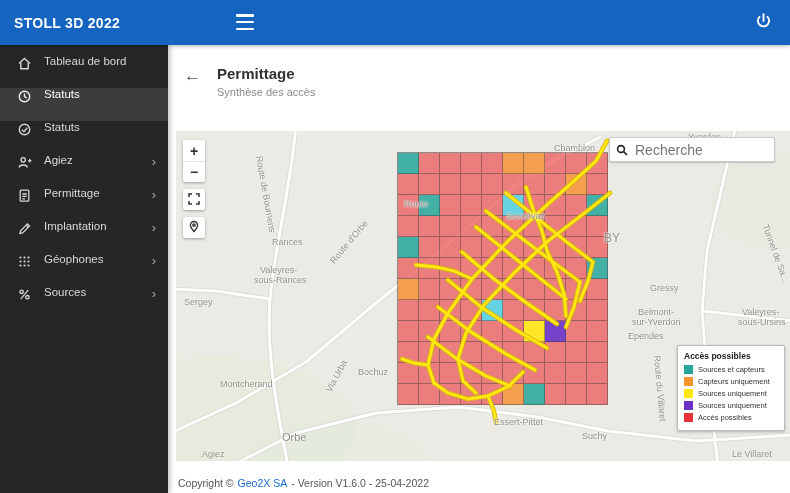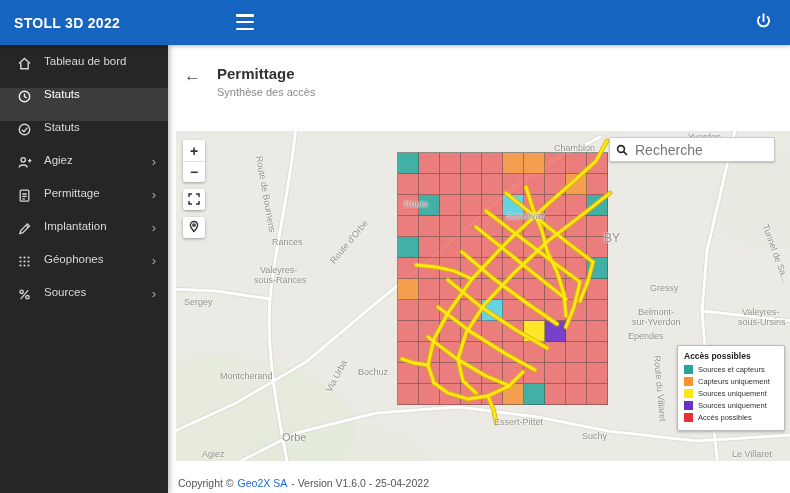--- a/index.html
+++ b/index.html
@@ -358,21 +358,21 @@
         <div class="map-label" style="left: 96px; top: 106px;">Rances</div>
         <div class="map-label" style="left: 84px; top: 134px;">Valeyres-</div>
         <div class="map-label" style="left: 78px; top: 144px;">sous-Rances</div>
         <div class="map-label" style="left: 8px; top: 166px;">Sergey</div>
         <div class="map-label" style="left: 474px; top: 152px;">Gressy</div>
         <div class="map-label" style="left: 462px; top: 176px;">Belmont-</div>
         <div class="map-label" style="left: 456px; top: 186px;">sur-Yverdon</div>
         <div class="map-label" style="left: 566px; top: 176px;">Valeyres-</div>
         <div class="map-label" style="left: 562px; top: 186px;">sous-Ursins</div>
         <div class="map-label" style="left: 452px; top: 200px;">Ependes</div>
-        <div class="map-label" style="left: 44px; top: 240px;">Montcherand</div>
+        <div class="map-label" style="left: 44px; top: 248px;">Montcherand</div>
         <div class="map-label" style="left: 182px; top: 236px;">Bochuz</div>
         <div class="map-label" style="left: 318px; top: 286px;">Essert-Pittet</div>
         <div class="map-label" style="left: 406px; top: 300px;">Suchy</div>
         <div class="map-label" style="left: 106px; top: 300px; font-size: 11px;">Orbe</div>
         <div class="map-label" style="left: 26px; top: 318px;">Agiez</div>
         <div class="map-label" style="left: 556px; top: 318px;">Le Villaret</div>
         <div class="map-label" style="left: 148px; top: 258px; transform: rotate(-62deg);">Via Urba</div>
         <div class="map-label" style="left: 152px; top: 128px; transform: rotate(-50deg);">Route d'Orbe</div>
         <div class="map-label" style="left: 88px; top: 24px; transform: rotate(80deg);">Route de Bournens</div>
         <div class="map-label" style="left: 594px; top: 92px; transform: rotate(70deg);">Tunnel de Sa...</div>

